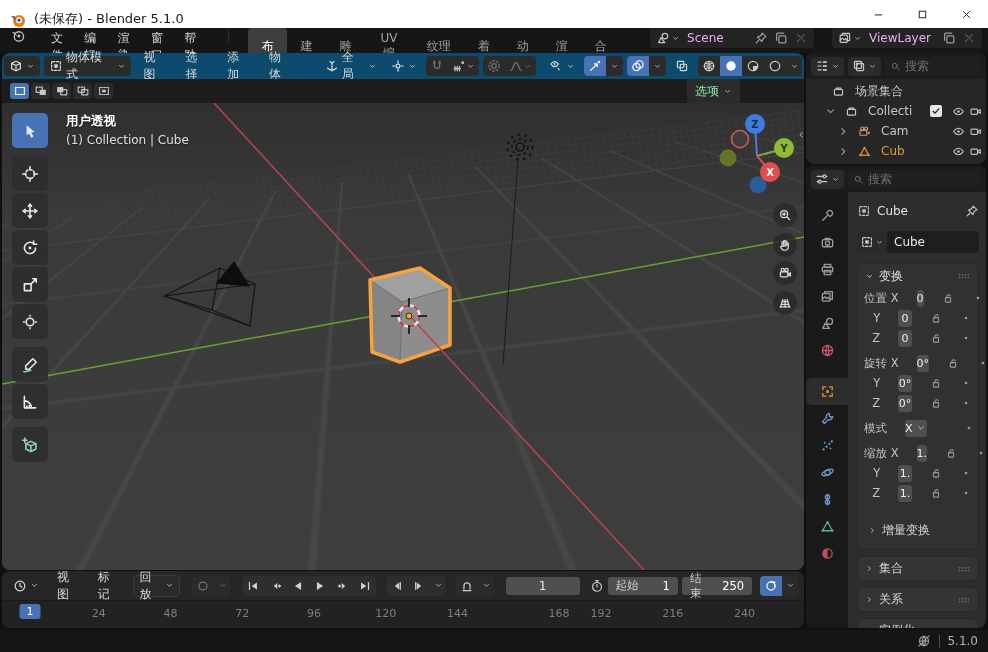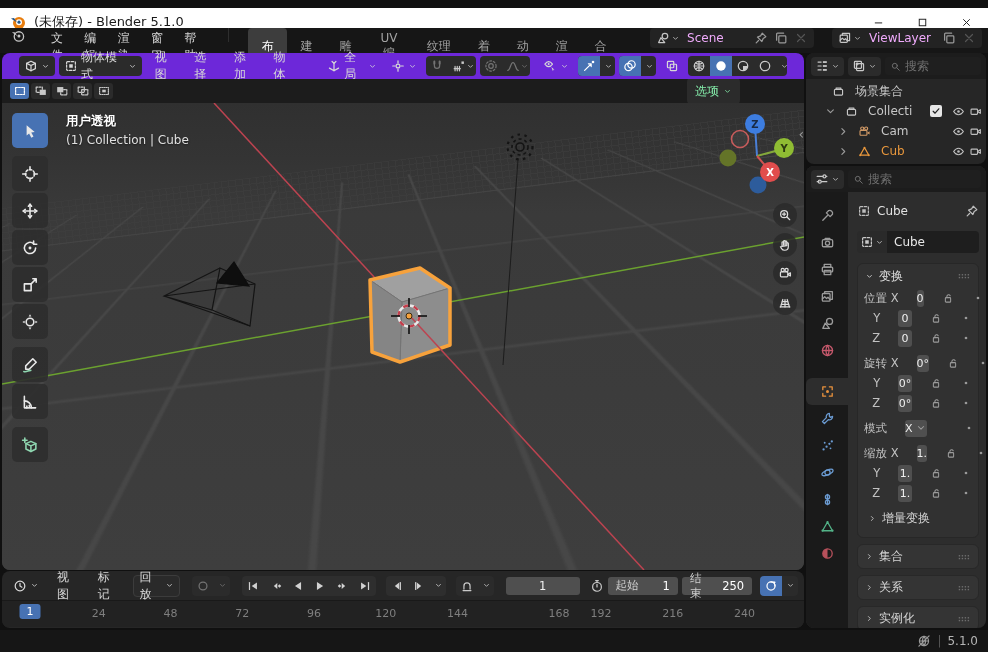--- a/index.html
+++ b/index.html
@@ -5,42 +5,42 @@
   html,body{margin:0;padding:0;background:#000;}
   #app{position:relative;width:988px;height:652px;background:#101010;overflow:hidden;
        font-family:"DejaVu Sans","Liberation Sans",sans-serif;font-size:12px;color:#d0d0d0;
        --accent:#4772b3;--sel:#f7a23c;--axx:#bc4350;--axy:#6ba12f;}
   svg{display:block}
   .ic{width:14px;height:14px;fill:none;stroke:currentColor;stroke-width:1.4;stroke-linecap:round;stroke-linejoin:round}
   .ic .f{fill:currentColor;stroke:none}
   .chev{width:9px;height:9px;flex:0 0 auto}
   .flex1{flex:1}
   
-  .titlebar{position:absolute;left:0;top:8px;right:0;height:28px;background:#fff;display:flex;align-items:center;color:#1a1a1a}
+  .titlebar{position:absolute;left:0;top:0;right:0;height:28px;background:#fff;display:flex;align-items:flex-end;color:#1a1a1a}
   .tlogo{margin:0 8px 0 10px}
   .ttitle{font-size:13px;color:#1a1a1a}
   .wctrl{margin-left:auto;display:flex;height:100%}
   .wbtn{width:44px;height:100%;border:0;background:transparent;display:flex;align-items:center;justify-content:center;cursor:default}
   .wbtn svg{width:13px;height:13px;fill:none;stroke:#222;stroke-width:1.2}
   
   .menubar{position:absolute;left:0;top:28px;right:0;height:25px;background:#161616;display:flex;align-items:flex-start;gap:12px;padding:0 6px;box-sizing:border-box}
   .app-ico{color:#c5c5c5;margin:0 4px}
   .app-ico svg{width:15px;height:15px}
   .hmenu{display:flex}
   .menu-item{padding:2px 10px;color:#d6d6d6;border-radius:3px;cursor:default}
   .mb-sep{width:1px;height:14px;background:#2e2e2e;margin:0 8px}
   .ws-tab{padding:3px 13px;color:#a3a3a3;background:transparent;border:0;font-size:12px;border-radius:4px;font-family:inherit;cursor:default}
   .ws-tab.active{background:#3d3d3d;color:#fff}
   .sel-widget{display:flex;align-items:center;background:#232323;border-radius:4px;height:20px;margin-left:6px;padding:0 3px;color:#c9c9c9}
   .sw-ico{display:flex;align-items:center;gap:1px;padding:0 3px;color:#c5c5c5}
   .sw-text{padding:0 8px 0 4px;color:#f0abfc;min-width:56px}
   .sw-btn{padding:0 3px;color:#9a9a9a;display:flex;align-items:center}
   .sw-btn.dim{color:#555}
   
-  .toolrow{position:absolute;left:2px;top:53px;width:802px;height:26px;background:#6d28d9;border-radius:8px 8px 0 0;display:flex;align-items:center;padding:0 17px;box-sizing:border-box;gap:4px}
+  .toolrow{position:absolute;left:2px;top:53px;width:802px;height:26px;background:#0c4a6e;border-radius:8px 8px 0 0;display:flex;align-items:center;padding:0 2px;box-sizing:border-box;gap:4px}
   .tbtn{display:flex;align-items:center;gap:3px;background:#2b2b2b;border-radius:4px;height:20px;padding:0 5px;color:#d8d8d8;cursor:default}
   .tbtn.flat{background:transparent}
   .tgrp{display:flex;background:#2b2b2b;border-radius:4px;height:20px;align-items:center;overflow:hidden}
   .tgrp .seg{display:flex;align-items:center;justify-content:center;height:100%;padding:0 4px;color:#c9c9c9}
   .tgrp .seg.blue{background:var(--accent);color:#fff}
   .tgrp .seg.dim{color:#737373}
   .menu-item.small{padding:2px 9px}
   
   .editor{position:absolute;background:#282828;border-radius:0 0 8px 8px;overflow:hidden}
   .vp{left:2px;top:79px;width:802px;height:491px;background:#393939}
@@ -113,21 +113,21 @@
   .namebtn{display:flex;align-items:center;background:#2a2a2a;border-radius:4px 0 0 4px;padding:0 3px;gap:1px;color:#c9c9c9}
   .nameval{flex:1;background:#1e1e1e;border-radius:0 4px 4px 0;display:flex;align-items:center;padding-left:7px;color:#e8e8e8}
   .tpanel{margin-top:10px;background:#313131;border:1px solid #272727;border-radius:6px;padding-bottom:8px}
   .tpanel-head{height:24px;display:flex;align-items:center;gap:5px;padding:0 7px;color:#e0e0e0}
   .dotgrip{margin-left:auto;color:#6e6e6e}
   .trow{display:flex;align-items:center;height:20px;padding:0 6px;gap:18px}
   .trow .lab{width:42px;text-align:right;color:#c2c2c2;font-size:11.5px;white-space:nowrap}
   .vbox{width:36px;height:17px;background:#4f4f4f;border-radius:3px;display:flex;align-items:center;justify-content:center;color:#efefef;font-size:11px;gap:2px}
   .trow .ic{width:12px;height:12px;color:#9a9a9a}
   .grpgap{height:5px}
-  .subrow{display:flex;align-items:center;gap:5px;height:22px;padding:0 10px;color:#d5d5d5;margin-top:4px}
+  .subrow{display:flex;align-items:center;gap:5px;height:22px;padding:0 10px;color:#d5d5d5;margin-top:16px}
   .cpanel{margin-top:6px;background:#343434;border:1px solid #282828;border-radius:6px;height:23px;display:flex;align-items:center;gap:5px;padding:0 7px;color:#d5d5d5}
   .caret-r{transform:rotate(-90deg)}
   
   .statusbar{position:absolute;left:0;right:0;bottom:0;height:22px;background:#161616;display:flex;align-items:center;justify-content:flex-end;padding:0 10px;color:#9a9a9a;gap:6px}
   .statusbar .ver{color:#b5b5b5}
 </style>
 </head>
 <body>
 
 <div id="app" style="--accent: #4772b3; --sel: #f7a23c; --axx: #bc4350; --axy: #6ba12f;">

